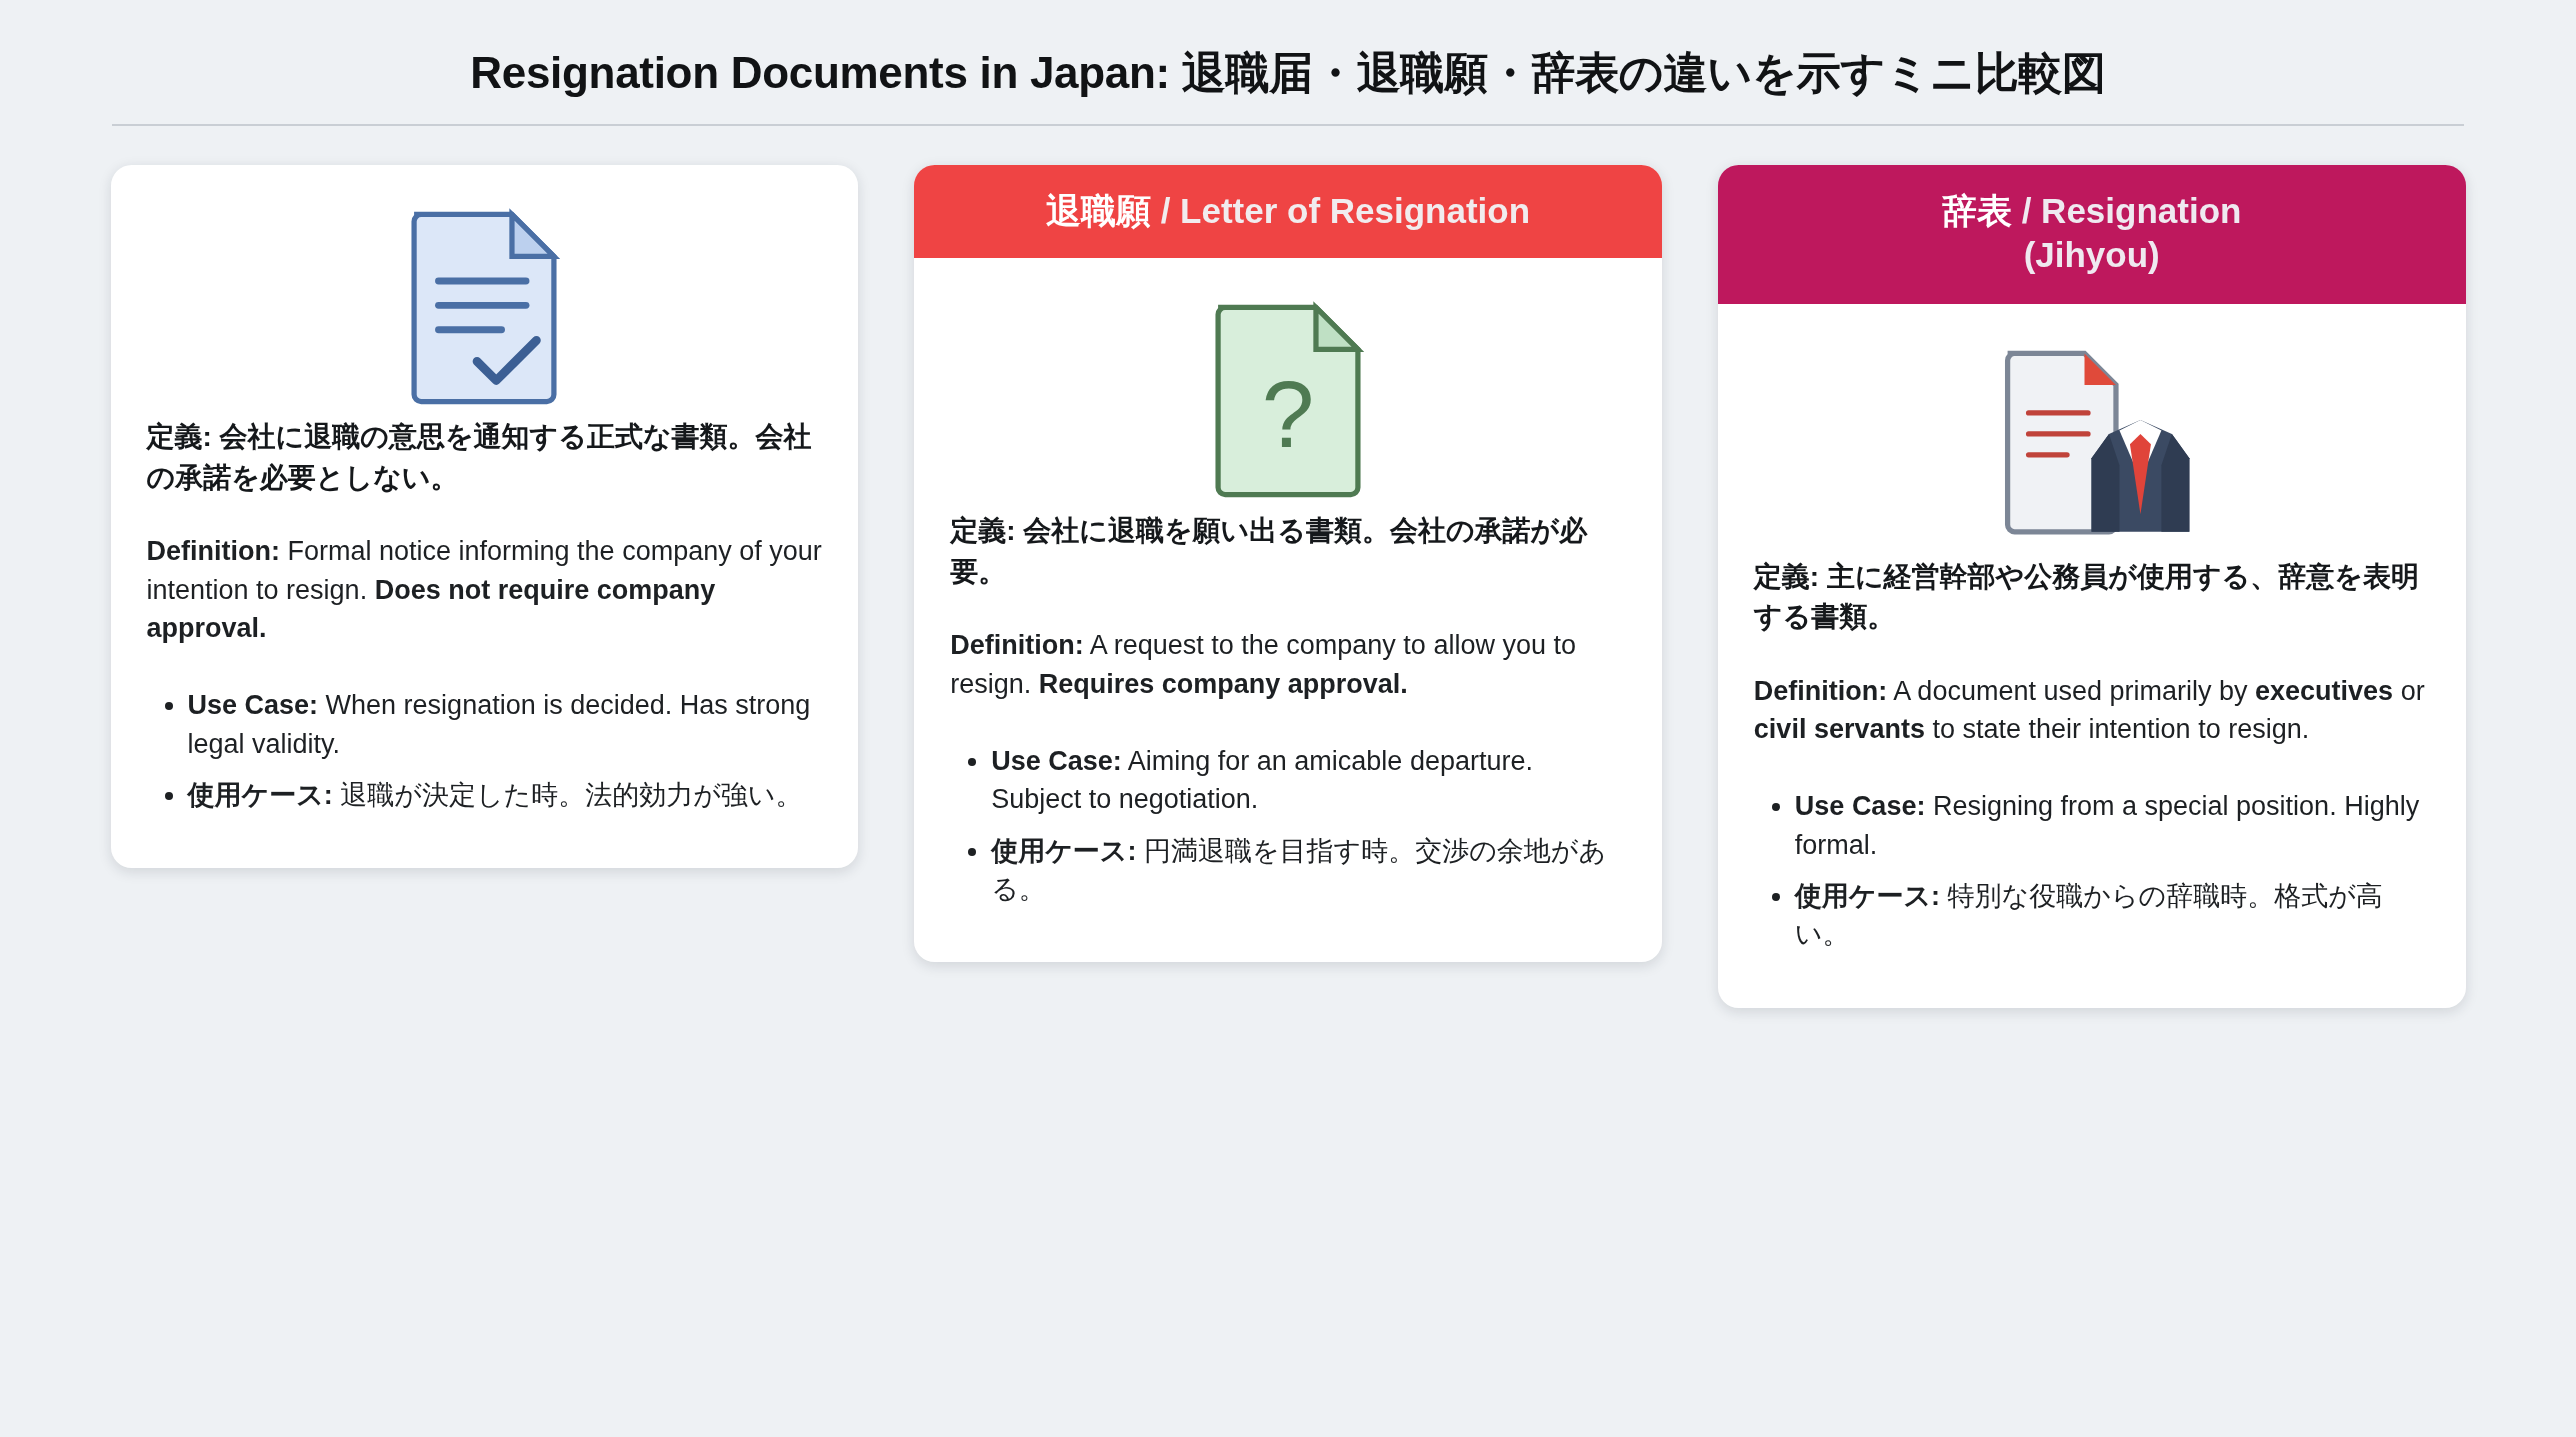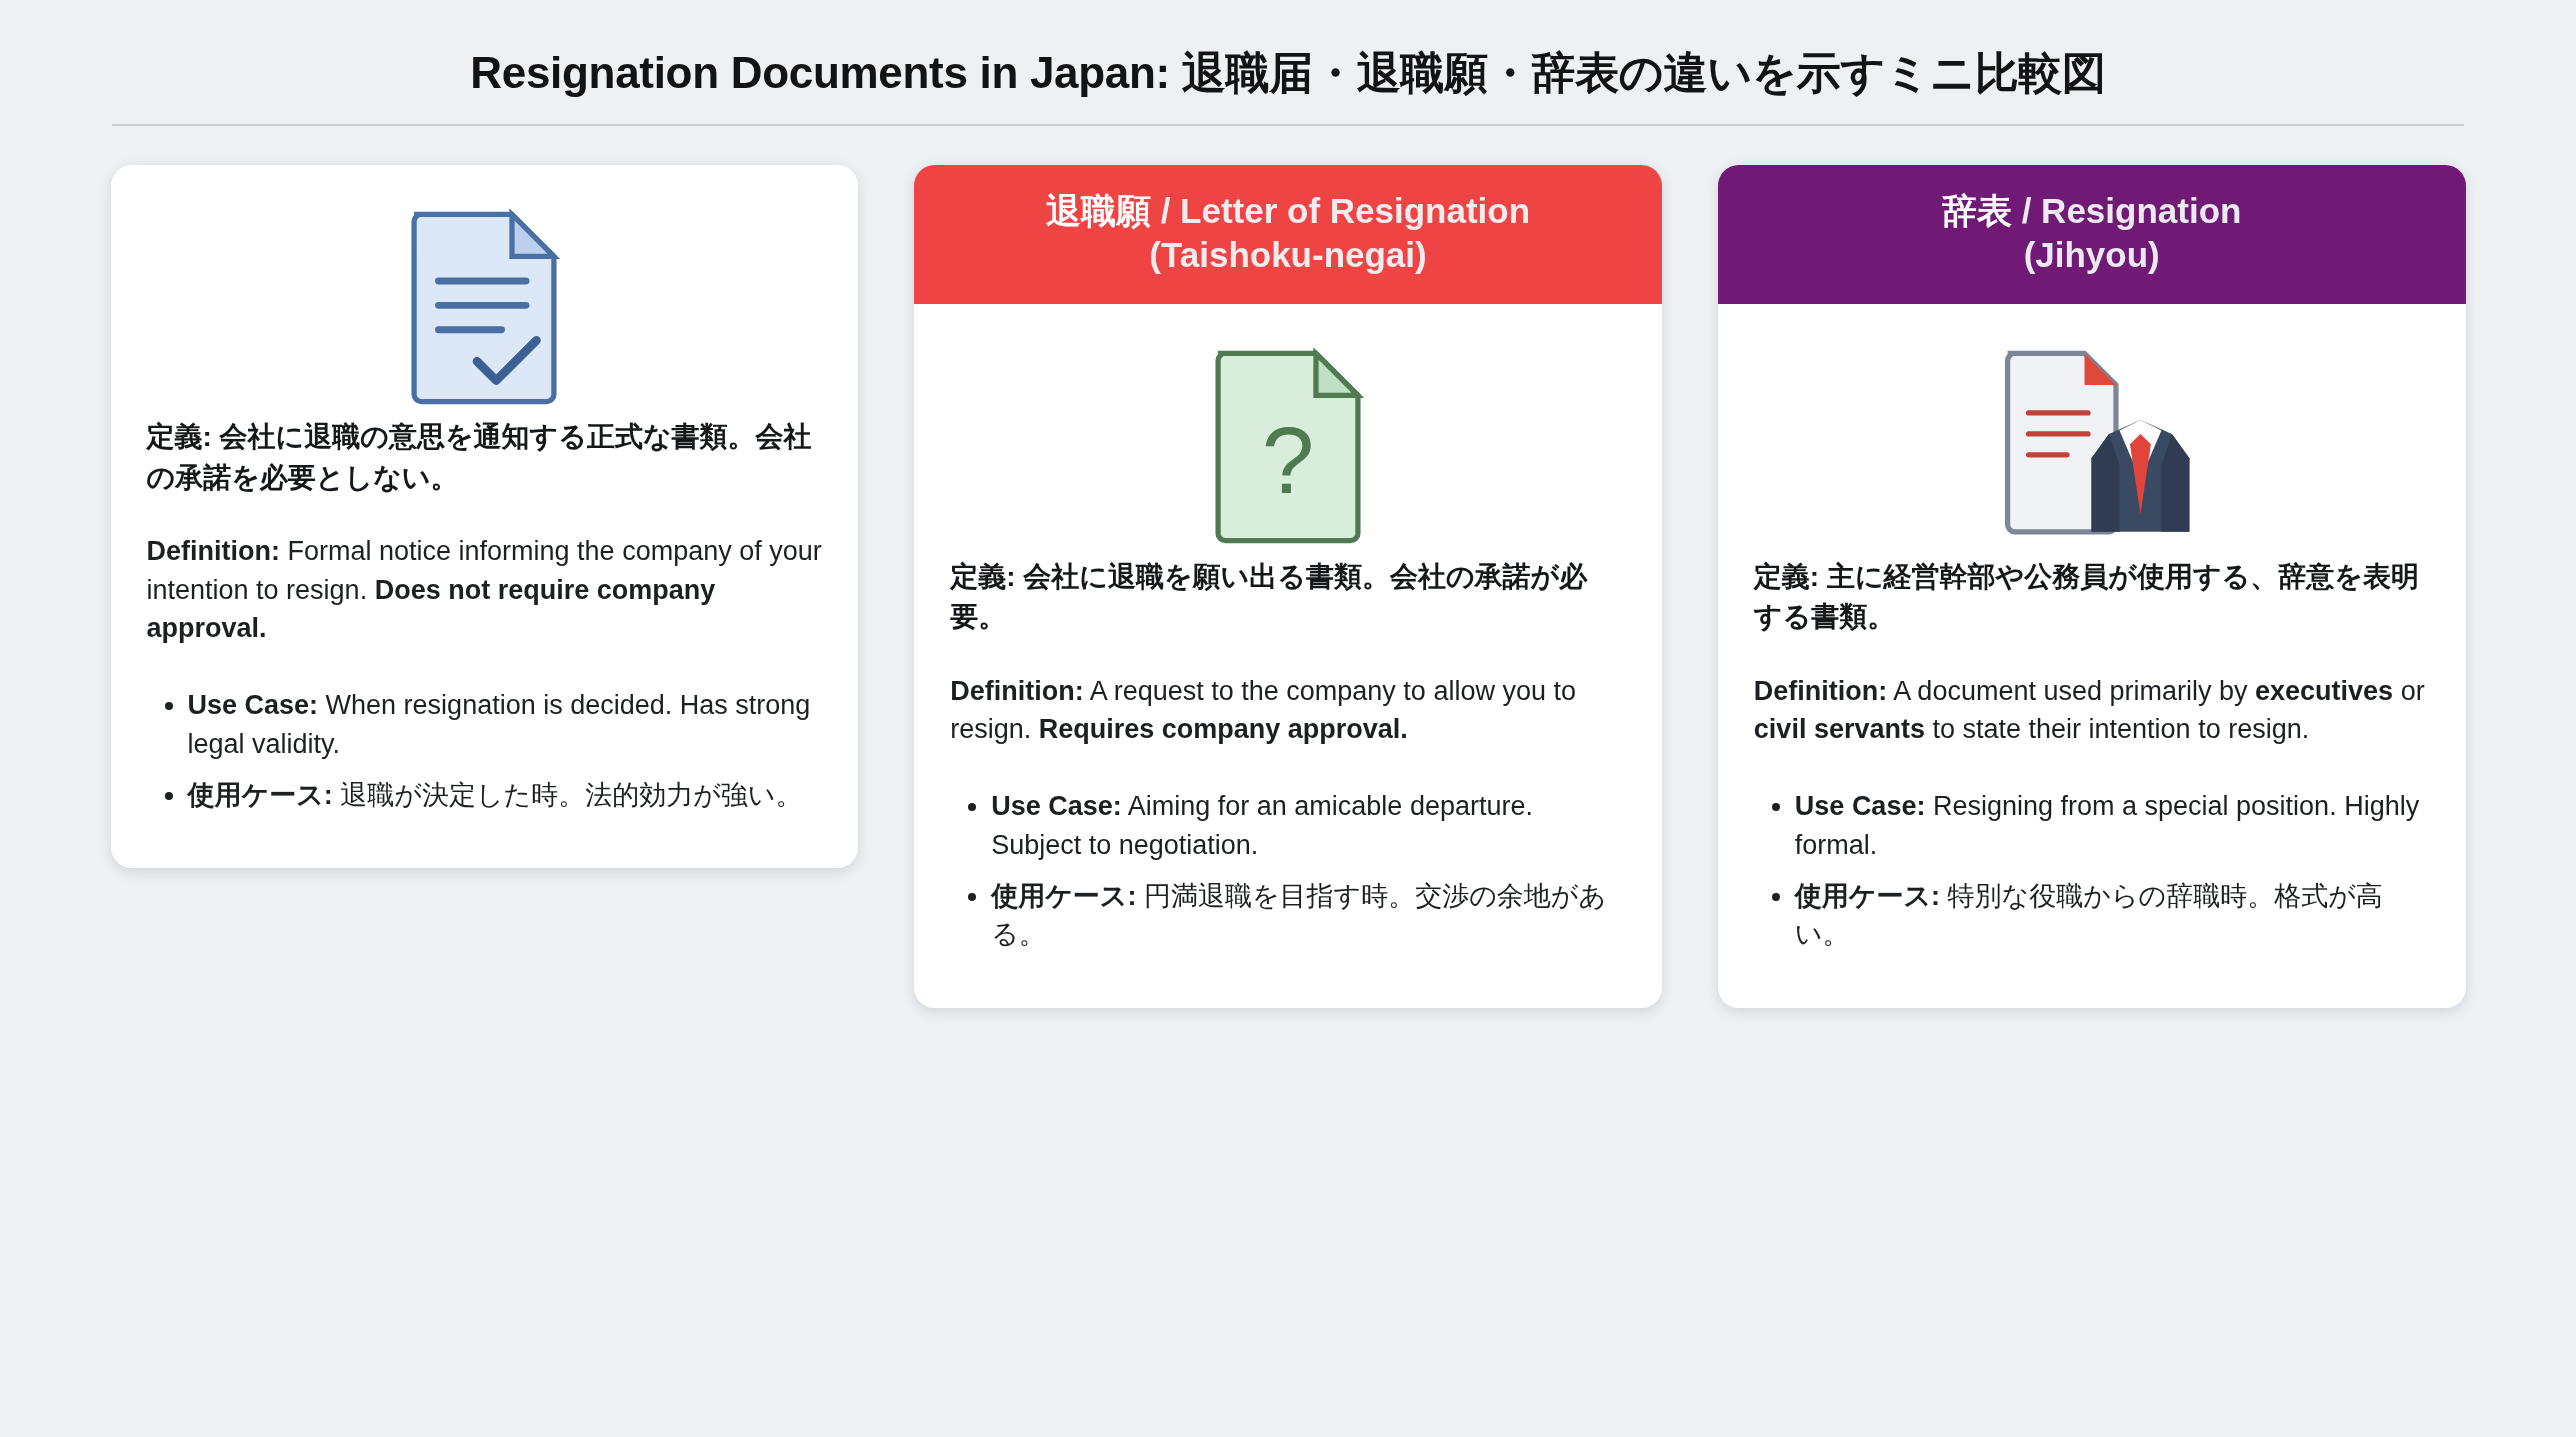--- a/index.html
+++ b/index.html
@@ -153,23 +153,20 @@
         </ul>
       </div>
     </div>
 
     <div class="card">
       <div class="card-head" id="head1" style="background: #ef4444;">
         <div class="line1">
           <span class="jp">退職願</span>
           <span class="en">/ Letter of Resignation</span>
         </div>
-        <div class="line2">
-          <span class="en">(Taishoku-negai)</span>
-        </div>
       </div>
       <div class="card-body">
         <div class="icon-wrap">
           <svg width="178" height="201" viewBox="0 0 100 115" aria-hidden="true">
             <path d="M10 6 h56 l24 24 v79 a4 4 0 0 1 -4 4 H14 a4 4 0 0 1 -4 -4 V10 a4 4 0 0 1 4 -4 z" fill="#d8eedb" stroke="#4f7a52" stroke-width="3"></path>
             <path d="M66 6 l24 24 h-24 z" fill="#bfe0c4" stroke="#4f7a52" stroke-width="3"></path>
             <text x="50" y="86" text-anchor="middle" font-size="54" font-family="Liberation Sans, sans-serif" fill="#4f7a52">?</text>
           </svg>
         </div>
         <div class="def-jp">定義:  会社に退職を願い出る書類。会社の承諾が必要。</div>
@@ -177,21 +174,21 @@
           <b>Definition:</b><span> A request to the company to allow you to resign. </span><b>Requires company approval.</b>
         </div>
         <ul class="uses">
           <li><b>Use Case:</b><span> Aiming for an amicable departure. Subject to negotiation.</span></li>
           <li><b class="strong-jp">使用ケース:</b><span> 円満退職を目指す時。交渉の余地がある。</span></li>
         </ul>
       </div>
     </div>
 
     <div class="card">
-      <div class="card-head" id="head2" style="background: #701a75;">
+      <div class="card-head" id="head2" style="background: #be185d;">
         <div class="line1">
           <span class="jp">辞表</span>
           <span class="en">/ Resignation</span>
         </div>
         <div class="line2">
           <span class="en">(Jihyou)</span>
         </div>
       </div>
       <div class="card-body">
         <div class="icon-wrap">

